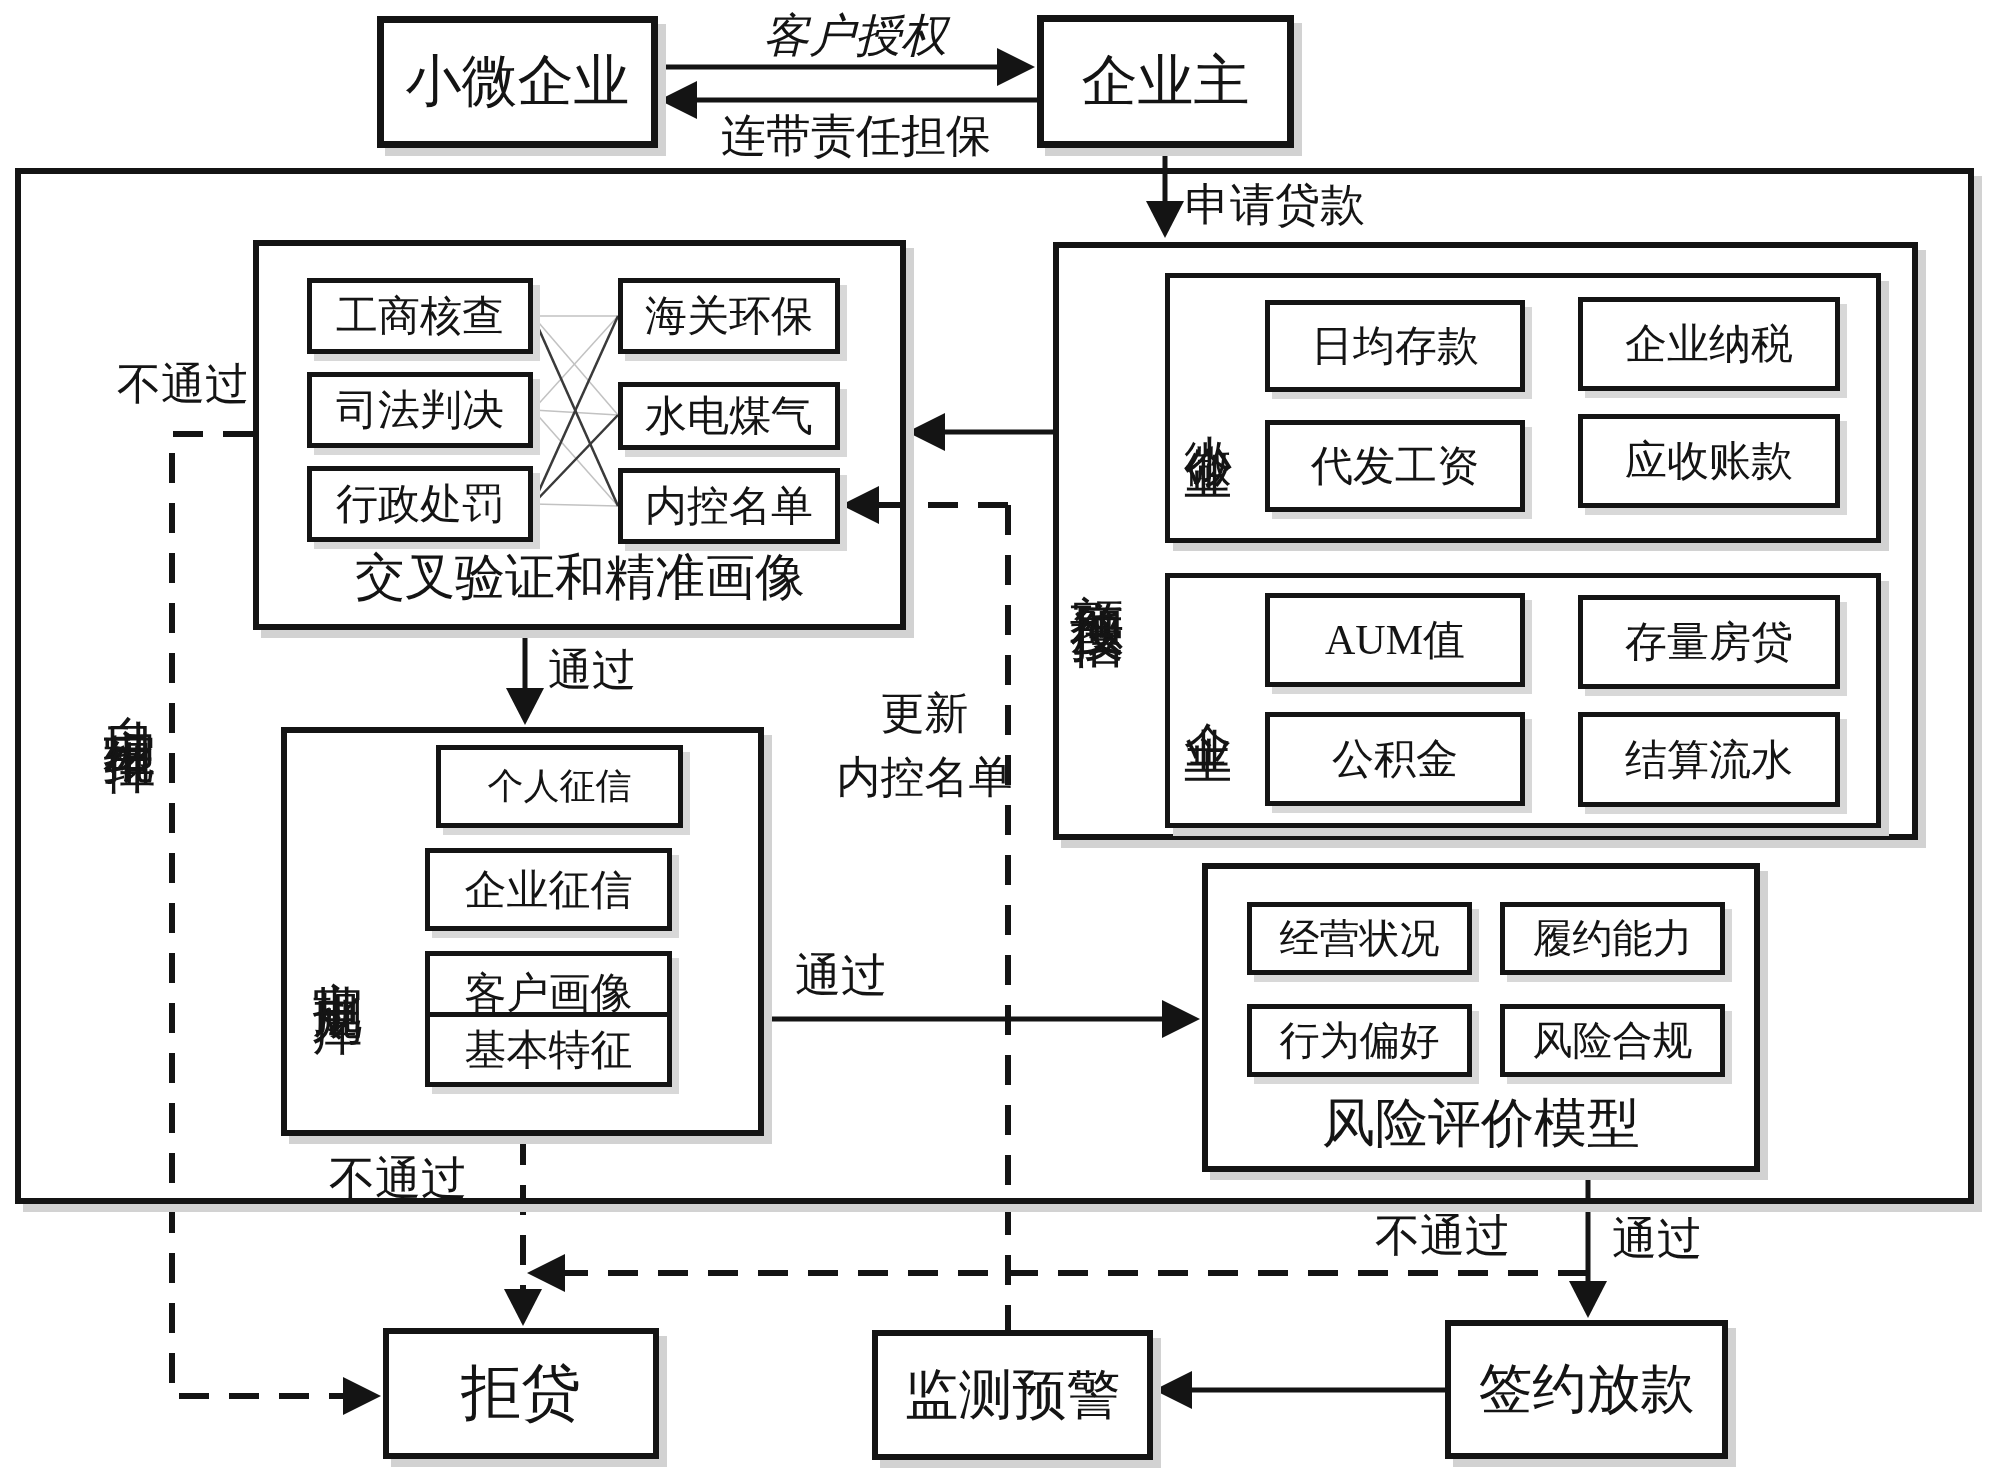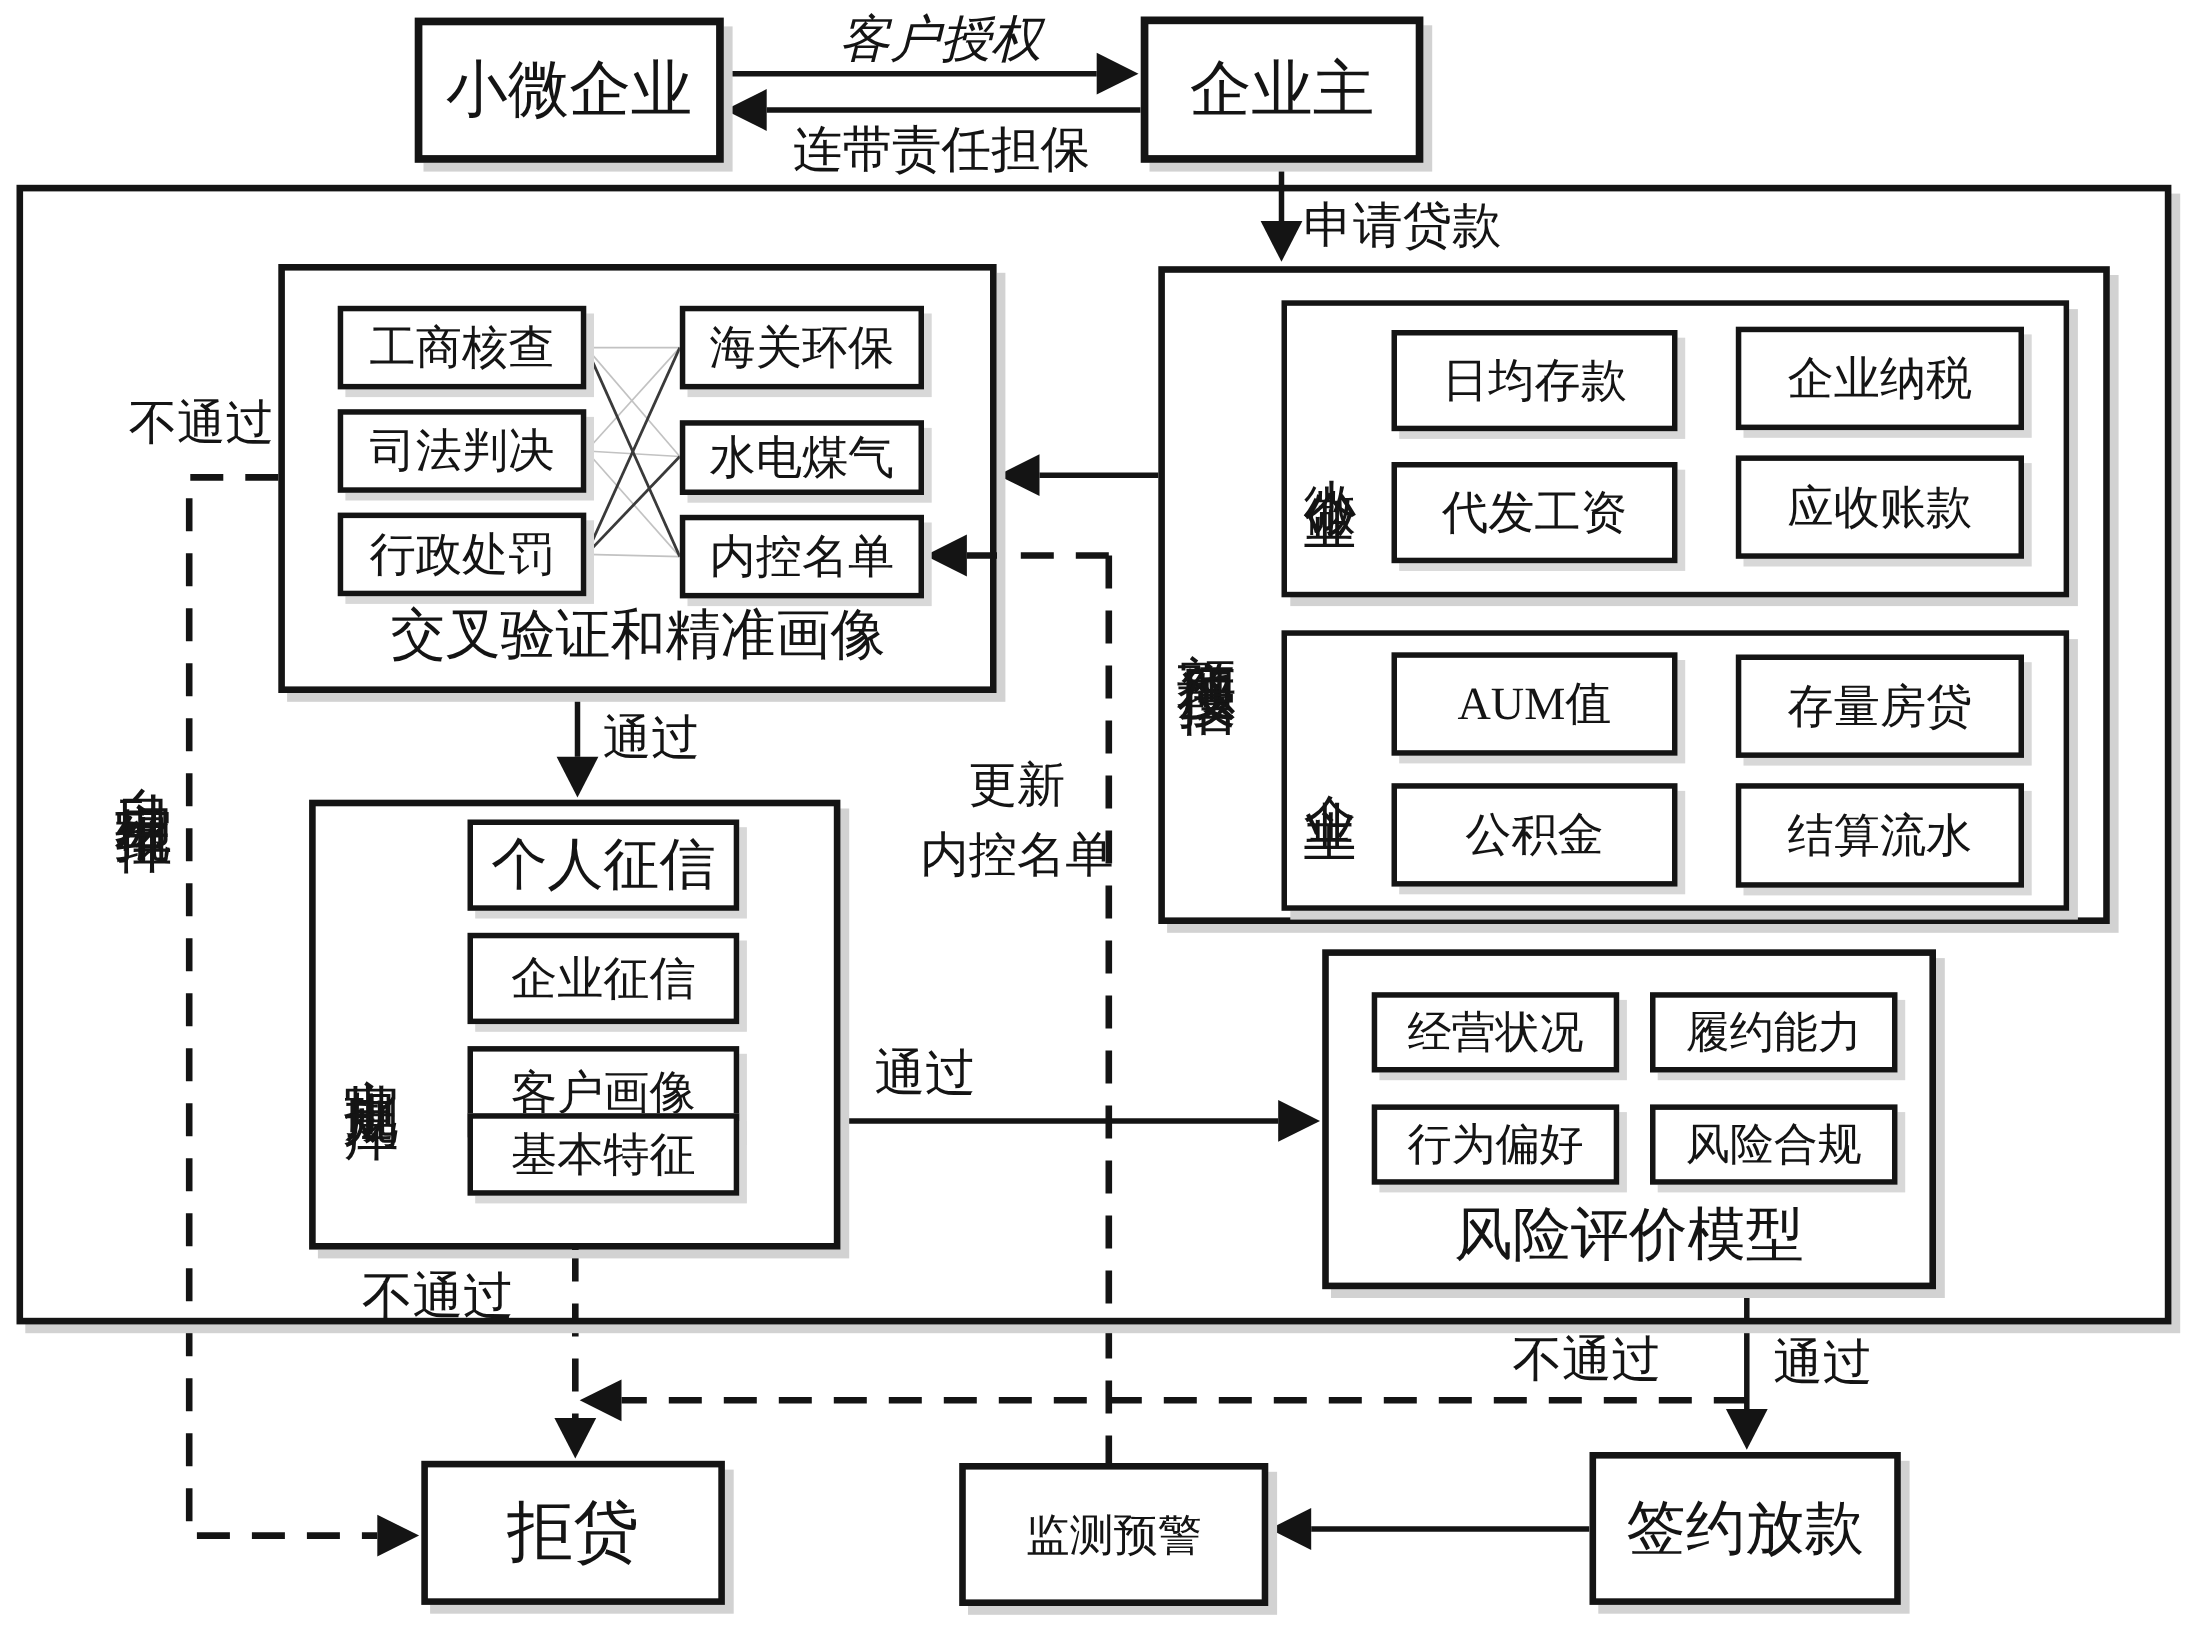--- a/index.html
+++ b/index.html
@@ -122,36 +122,36 @@
 
   <div class="frame" style="left:1165px;top:573px;width:716px;height:255px;border-width:5px;"></div>
   <div class="vlabel" style="left:1176px;top:608px;width:64px;height:170px;font-size:48px;">企业主</div>
   <div class="item" style="left:1265px;top:593px;width:260px;height:94px;font-size:42px;">AUM值</div>
   <div class="item" style="left:1578px;top:595px;width:262px;height:94px;font-size:42px;">存量房贷</div>
   <div class="item" style="left:1265px;top:712px;width:260px;height:94px;font-size:42px;">公积金</div>
   <div class="item" style="left:1578px;top:712px;width:262px;height:95px;font-size:42px;">结算流水</div>
 
   <div class="frame" style="left:281px;top:727px;width:483px;height:409px;"></div>
   <div class="vlabel" style="left:305px;top:785px;width:66px;height:340px;font-size:50px;">审批规则库</div>
-  <div class="item" style="left:425px;top:745px;width:247px;height:83px;font-size:51px;">个人征信</div>
+  <div class="item" style="left:436px;top:745px;width:247px;height:83px;font-size:36px;">个人征信</div>
   <div class="item" style="left:425px;top:848px;width:247px;height:83px;font-size:42px;">企业征信</div>
   <div class="item" style="left:425px;top:951px;width:247px;height:83px;font-size:42px;">客户画像</div>
   <div class="item" style="left:425px;top:1012px;width:247px;height:75px;font-size:42px;">基本特征</div>
 
   <div class="frame" style="left:1202px;top:863px;width:558px;height:309px;"></div>
   <div class="item" style="left:1247px;top:902px;width:225px;height:73px;font-size:40px;">经营状况</div>
   <div class="item" style="left:1500px;top:902px;width:225px;height:73px;font-size:40px;">履约能力</div>
   <div class="item" style="left:1247px;top:1004px;width:225px;height:73px;font-size:40px;">行为偏好</div>
   <div class="item" style="left:1500px;top:1004px;width:225px;height:73px;font-size:40px;text-align:center;">风险合规</div>
   <div class="caption" style="left:1212px;top:1097px;width:538px;font-size:53px;">风险评价模型</div>
 
   <div class="box" style="left:383px;top:1328px;width:276px;height:131px;font-size:60px;">
     <span>拒贷</span>
   </div>
-  <div class="box" style="left:872px;top:1330px;width:281px;height:130px;font-size:40px;">
+  <div class="box" style="left:872px;top:1330px;width:281px;height:130px;font-size:54px;">
     <span>监测预警</span>
   </div>
   <div class="box" style="left:1445px;top:1320px;width:283px;height:139px;font-size:54px;">
     <span>签约放款</span>
   </div>
 
   <div class="lbl" style="left:112px;top:362px;width:142px;font-size:44px;text-align:center;">不通过</div>
   <div class="lbl" style="left:548px;top:648px;width:100px;font-size:44px;">通过</div>
   <div class="lbl" style="left:795px;top:952px;width:110px;font-size:46px;">通过</div>
   <div class="lbl" style="left:288px;top:1155px;width:220px;font-size:46px;text-align:center;">不通过</div>

